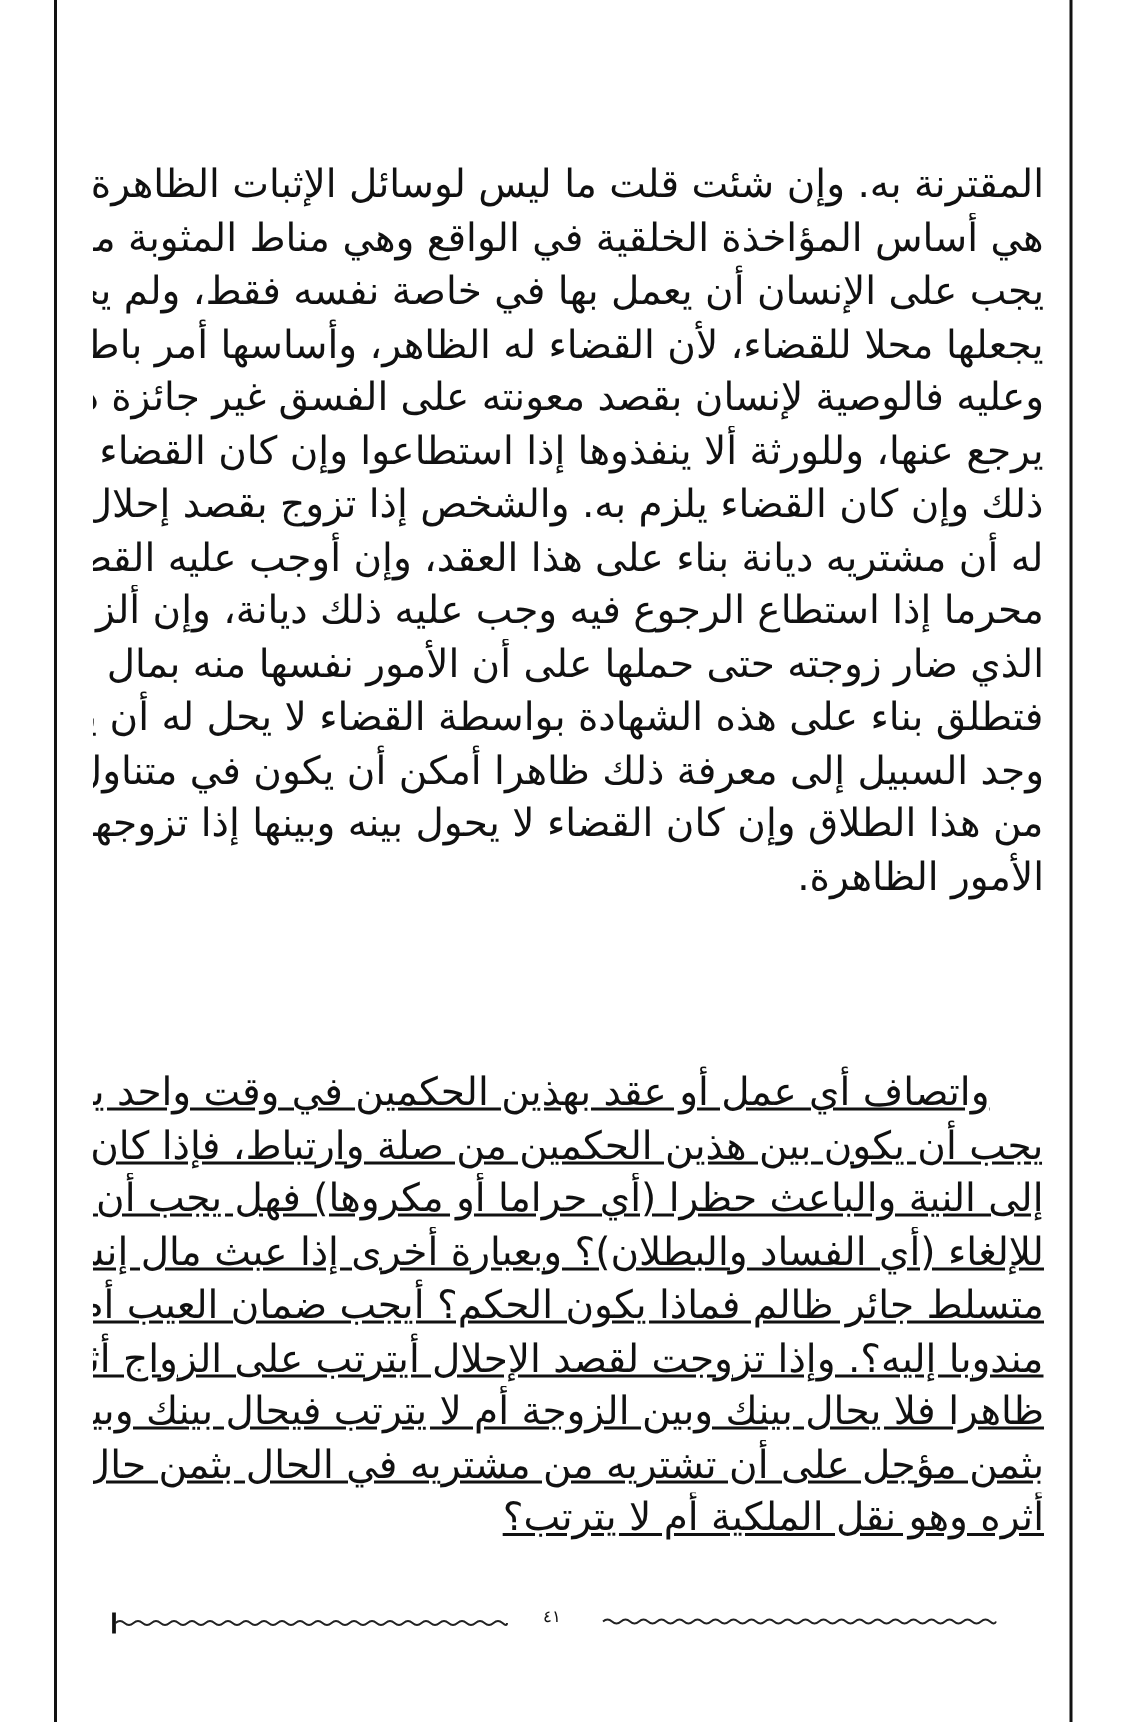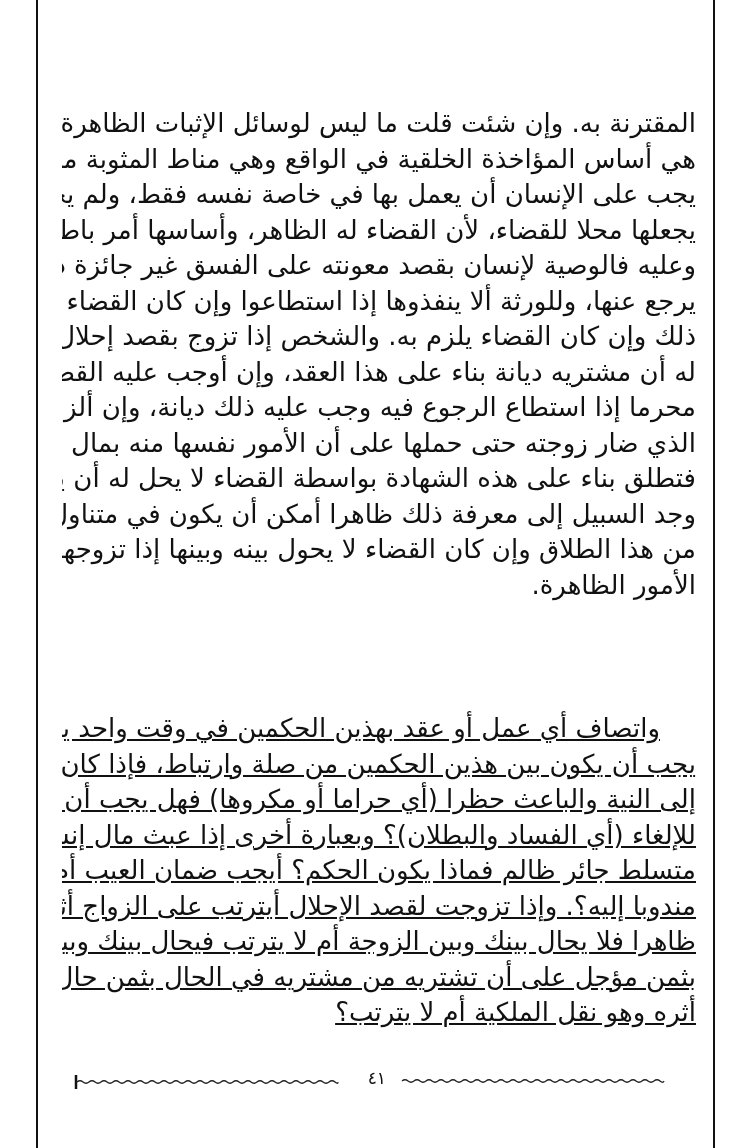--- a/index.html
+++ b/index.html
@@ -66,21 +66,22 @@
     .footer svg {
       position: absolute;
       left: 0;
       top: 0;
     }
     .page-number {
       position: absolute;
       top: 1068px;
       left: 350px;
       width: 36px;
-      font-size: 17px;
+      text-align: center;
+      font-size: 11px;
       line-height: 20px;
       direction: rtl;
     }
   </style>
 </head>
 <body>
 
 <div class="page-border-left"></div>
 <div class="page-border-right"></div>
 

